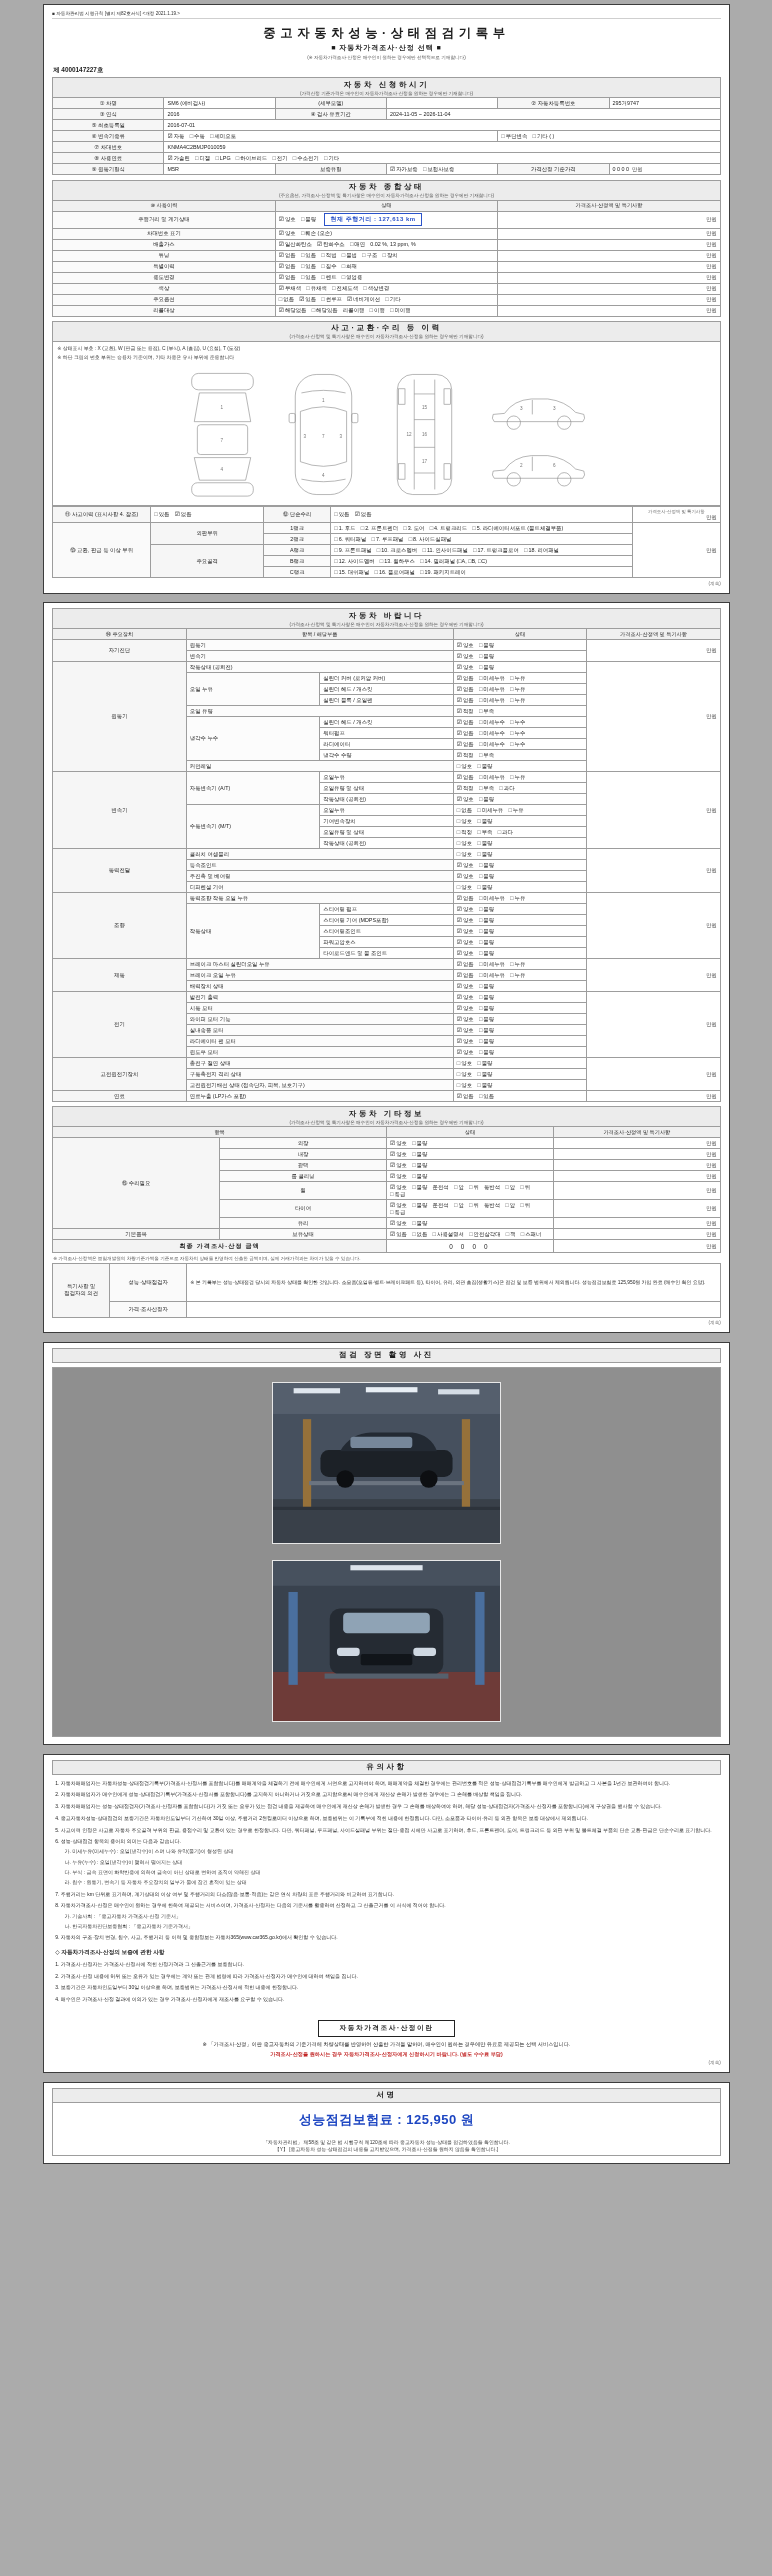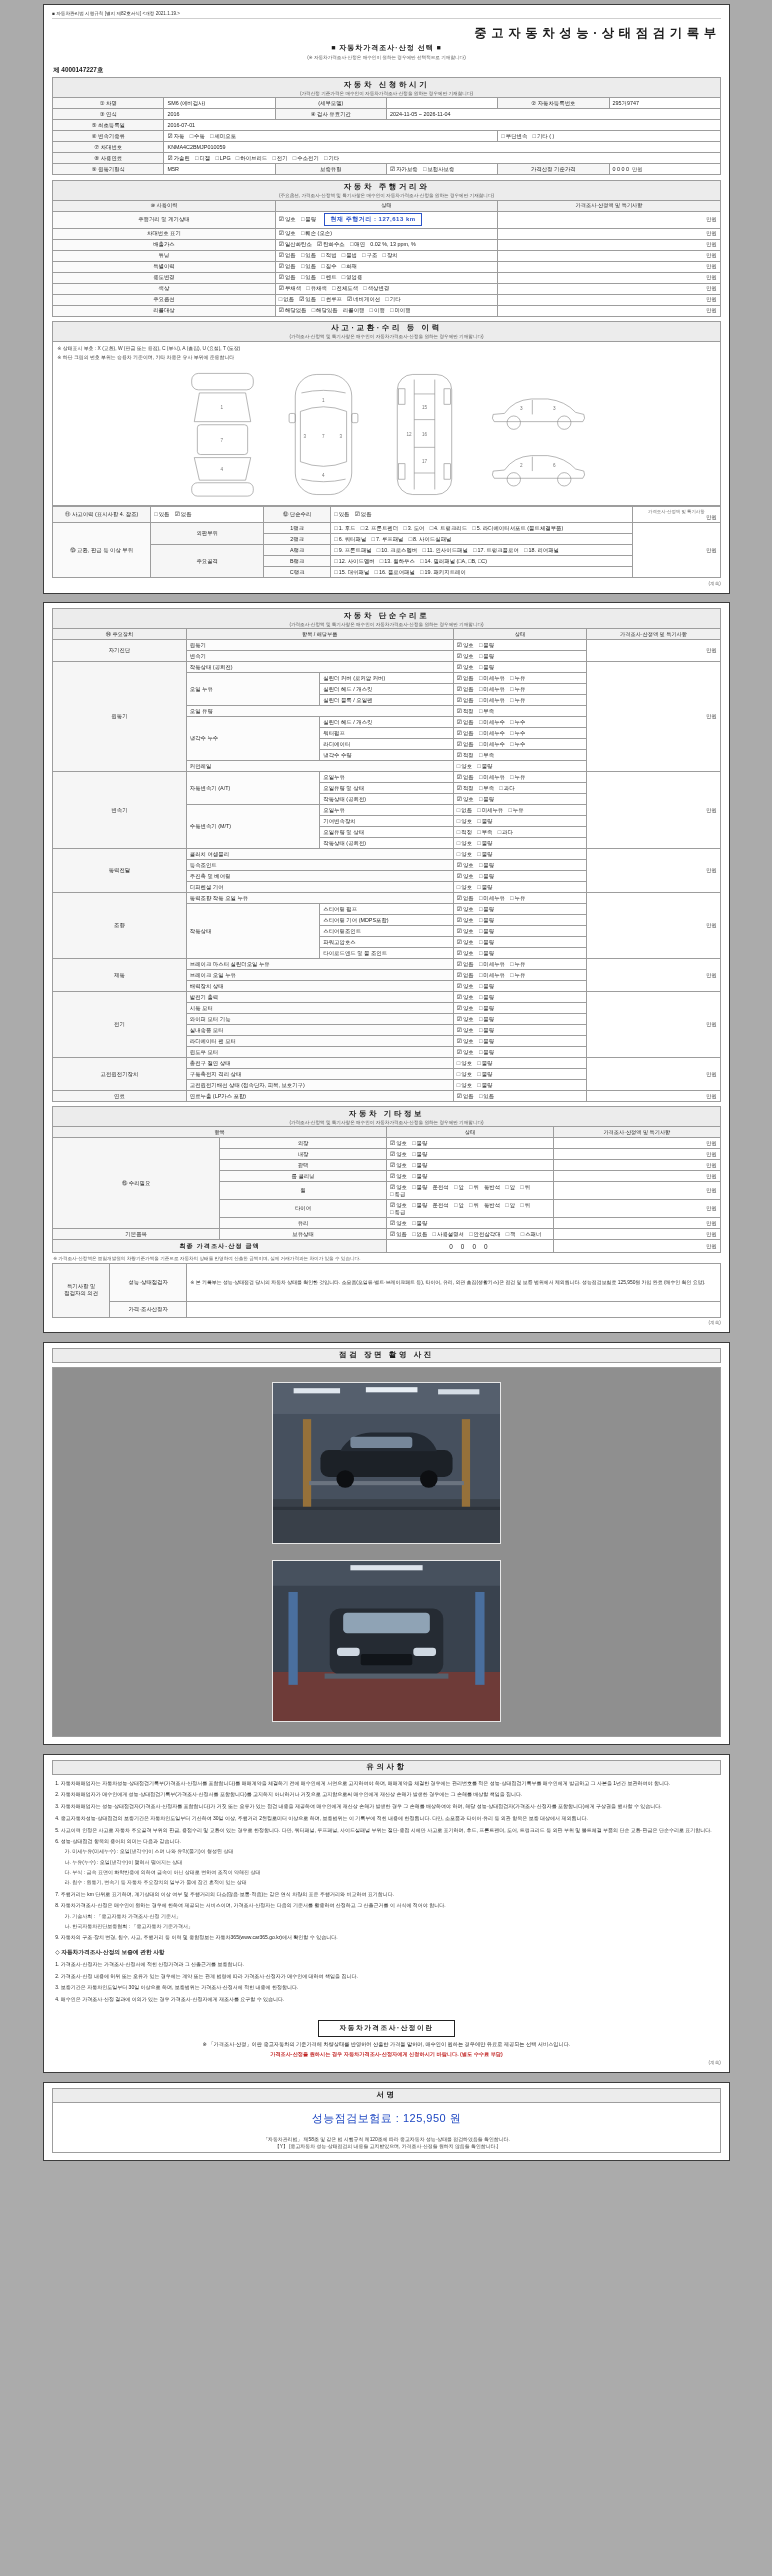--- a/index.html
+++ b/index.html
@@ -1,21 +1,21 @@
 <!DOCTYPE html>
 <html style="font-size:8.2px"><head>
 <meta charset="utf-8">
 <style>
 *{box-sizing:border-box}
 html,body{margin:0;padding:0}
 body{width:773px;background:#ababab;font-family:"Liberation Sans","DejaVu Sans",sans-serif;color:#1c1c1c}
 .canvas{width:773px;min-height:2576px;padding:4.1px 0 26px}
 .sheet{width:687px;margin:0 auto 8.2px;background:#fff;border:0.5px solid #3c3c3c;padding:5.2px 8.2px 7.2px}
 .formref{font-size:4.6px;color:#333;padding:1px 0 2.1px;border-bottom:0.5px solid #cfcfcf}
-.title{text-align:right;font-size:12.4px;font-weight:bold;letter-spacing:4.6px;margin:5.2px 0 1.5px}
+.title{text-align:center;font-size:12.4px;font-weight:bold;letter-spacing:4.6px;margin:5.2px 0 1.5px}
 .subtitle{text-align:center;font-size:7px;font-weight:bold;letter-spacing:1px}
 .subnote{text-align:center;font-size:4.6px;color:#555;margin:1.5px 0 6.2px}
 .docno{font-size:6.4px;font-weight:bold;margin:0 0 2.6px 1px}
 .tbl{width:100%;border-collapse:collapse;font-size:5.4px;table-layout:fixed}
 .tbl th,.tbl td{border:0.5px solid #9d9d9d;padding:1.5px 3.1px;vertical-align:middle;word-break:keep-all}
 .tbl th{background:#f6f6f6;font-weight:normal;text-align:center}
 .secband{background:#ececec;text-align:center;padding:2.6px 2.1px}
 .sectitle{font-weight:bold;font-size:7.5px;letter-spacing:2.6px}
 .secnote{font-size:4.6px;color:#555;margin-top:1px;letter-spacing:0}
 .colhead th{background:#f0f0f0;font-size:5.2px}
@@ -40,21 +40,21 @@
 .notices p{margin:0 0 3.6px}
 .notices .sub{margin-left:9.3px;margin-top:-1.5px;color:#333}
 .noticehead{font-weight:bold;font-size:5.7px;margin:6.2px 0 3.1px}
 .boxwrap{text-align:center;margin:9.3px 0 4.1px}
 .boxtitle{display:inline-block;border:0.8px solid #222;padding:3.1px 20.6px;font-weight:bold;font-size:6.7px;letter-spacing:1.5px}
 .boxline{font-size:5.2px;text-align:center;margin:2.1px 0}
 .red{color:#c22727;font-weight:bold}
 .photoarea{background:#8f8f8f;margin-top:4.1px;padding:14.4px 0;display:flex;flex-direction:column;align-items:center;gap:15.5px;border:0.5px solid #9d9d9d}
 .photo{border:1px solid #e8e8e8;background:#222;line-height:0}
 .signbody{padding:7.2px 5.2px 5.2px;text-align:center}
-.fee{color:#1d46c2;font-weight:normal;font-size:11px;letter-spacing:0.5px;margin:7.2px 0 9.3px}
+.fee{color:#1d46c2;font-weight:bold;font-size:13px;letter-spacing:0.5px;margin:7.2px 0 9.3px}
 .footnote{font-size:4.9px;color:#333;margin:1.5px 0}.w90{width:46px}.w110{width:57px}.w130{width:67px}.w150{width:77px}
 .w170{width:88px}.w190{width:98px}.w220{width:113px}.w240{width:124px}
 .itemcell{background:#fcfcfc}
 .subcell{background:#fff}
 .groupcell{background:#f6f6f6;text-align:center}
 </style>
 </head>
 <body>
 
 <div class="canvas">
@@ -113,21 +113,21 @@
         <th>가격산정 기준가격</th>
         <td><span>0 0 0 0</span>&nbsp;&nbsp;<span class="pr">만원</span></td>
       </tr>
     </tbody>
       </table>
 
     <table class="tbl mt8">
       <tbody>
           <tr>
             <td colspan="3" class="secband">
-        <div class="sectitle">자동차 주행거리와</div>
+        <div class="sectitle">자동차 종합상태</div>
         <div class="secnote">(주요옵션, 가격조사·산정액 및 특기사항은 매수인이 자동차가격조사·산정을 원하는 경우에만 기재합니다)</div>
       </td>
           </tr>
       <tr class="colhead">
         <th class="w170">⑩ 사용이력</th>
         <th>상태</th>
         <th class="w170">가격조사·산정액 및 특기사항</th>
       </tr>
       </tbody>
         <tbody id="overall-body">
@@ -295,21 +295,21 @@
         </tbody>
     </table>
     <div class="contmark">(계속)</div>
   </section>
 
   <section class="sheet">
     <table class="tbl">
       <tbody>
           <tr>
             <td colspan="5" class="secband">
-        <div class="sectitle">자동차 단순수리로</div>
+        <div class="sectitle">자동차 바랍니다</div>
         <div class="secnote">(가격조사·산정액 및 특기사항은 매수인이 자동차가격조사·산정을 원하는 경우에만 기재합니다)</div>
       </td>
           </tr>
       <tr class="colhead">
         <th class="w90">⑭ 주요장치</th>
         <th colspan="2">항목 / 해당부품</th>
         <th>상태</th>
         <th class="w170">가격조사·산정액 및 특기사항</th>
       </tr>
       </tbody>

